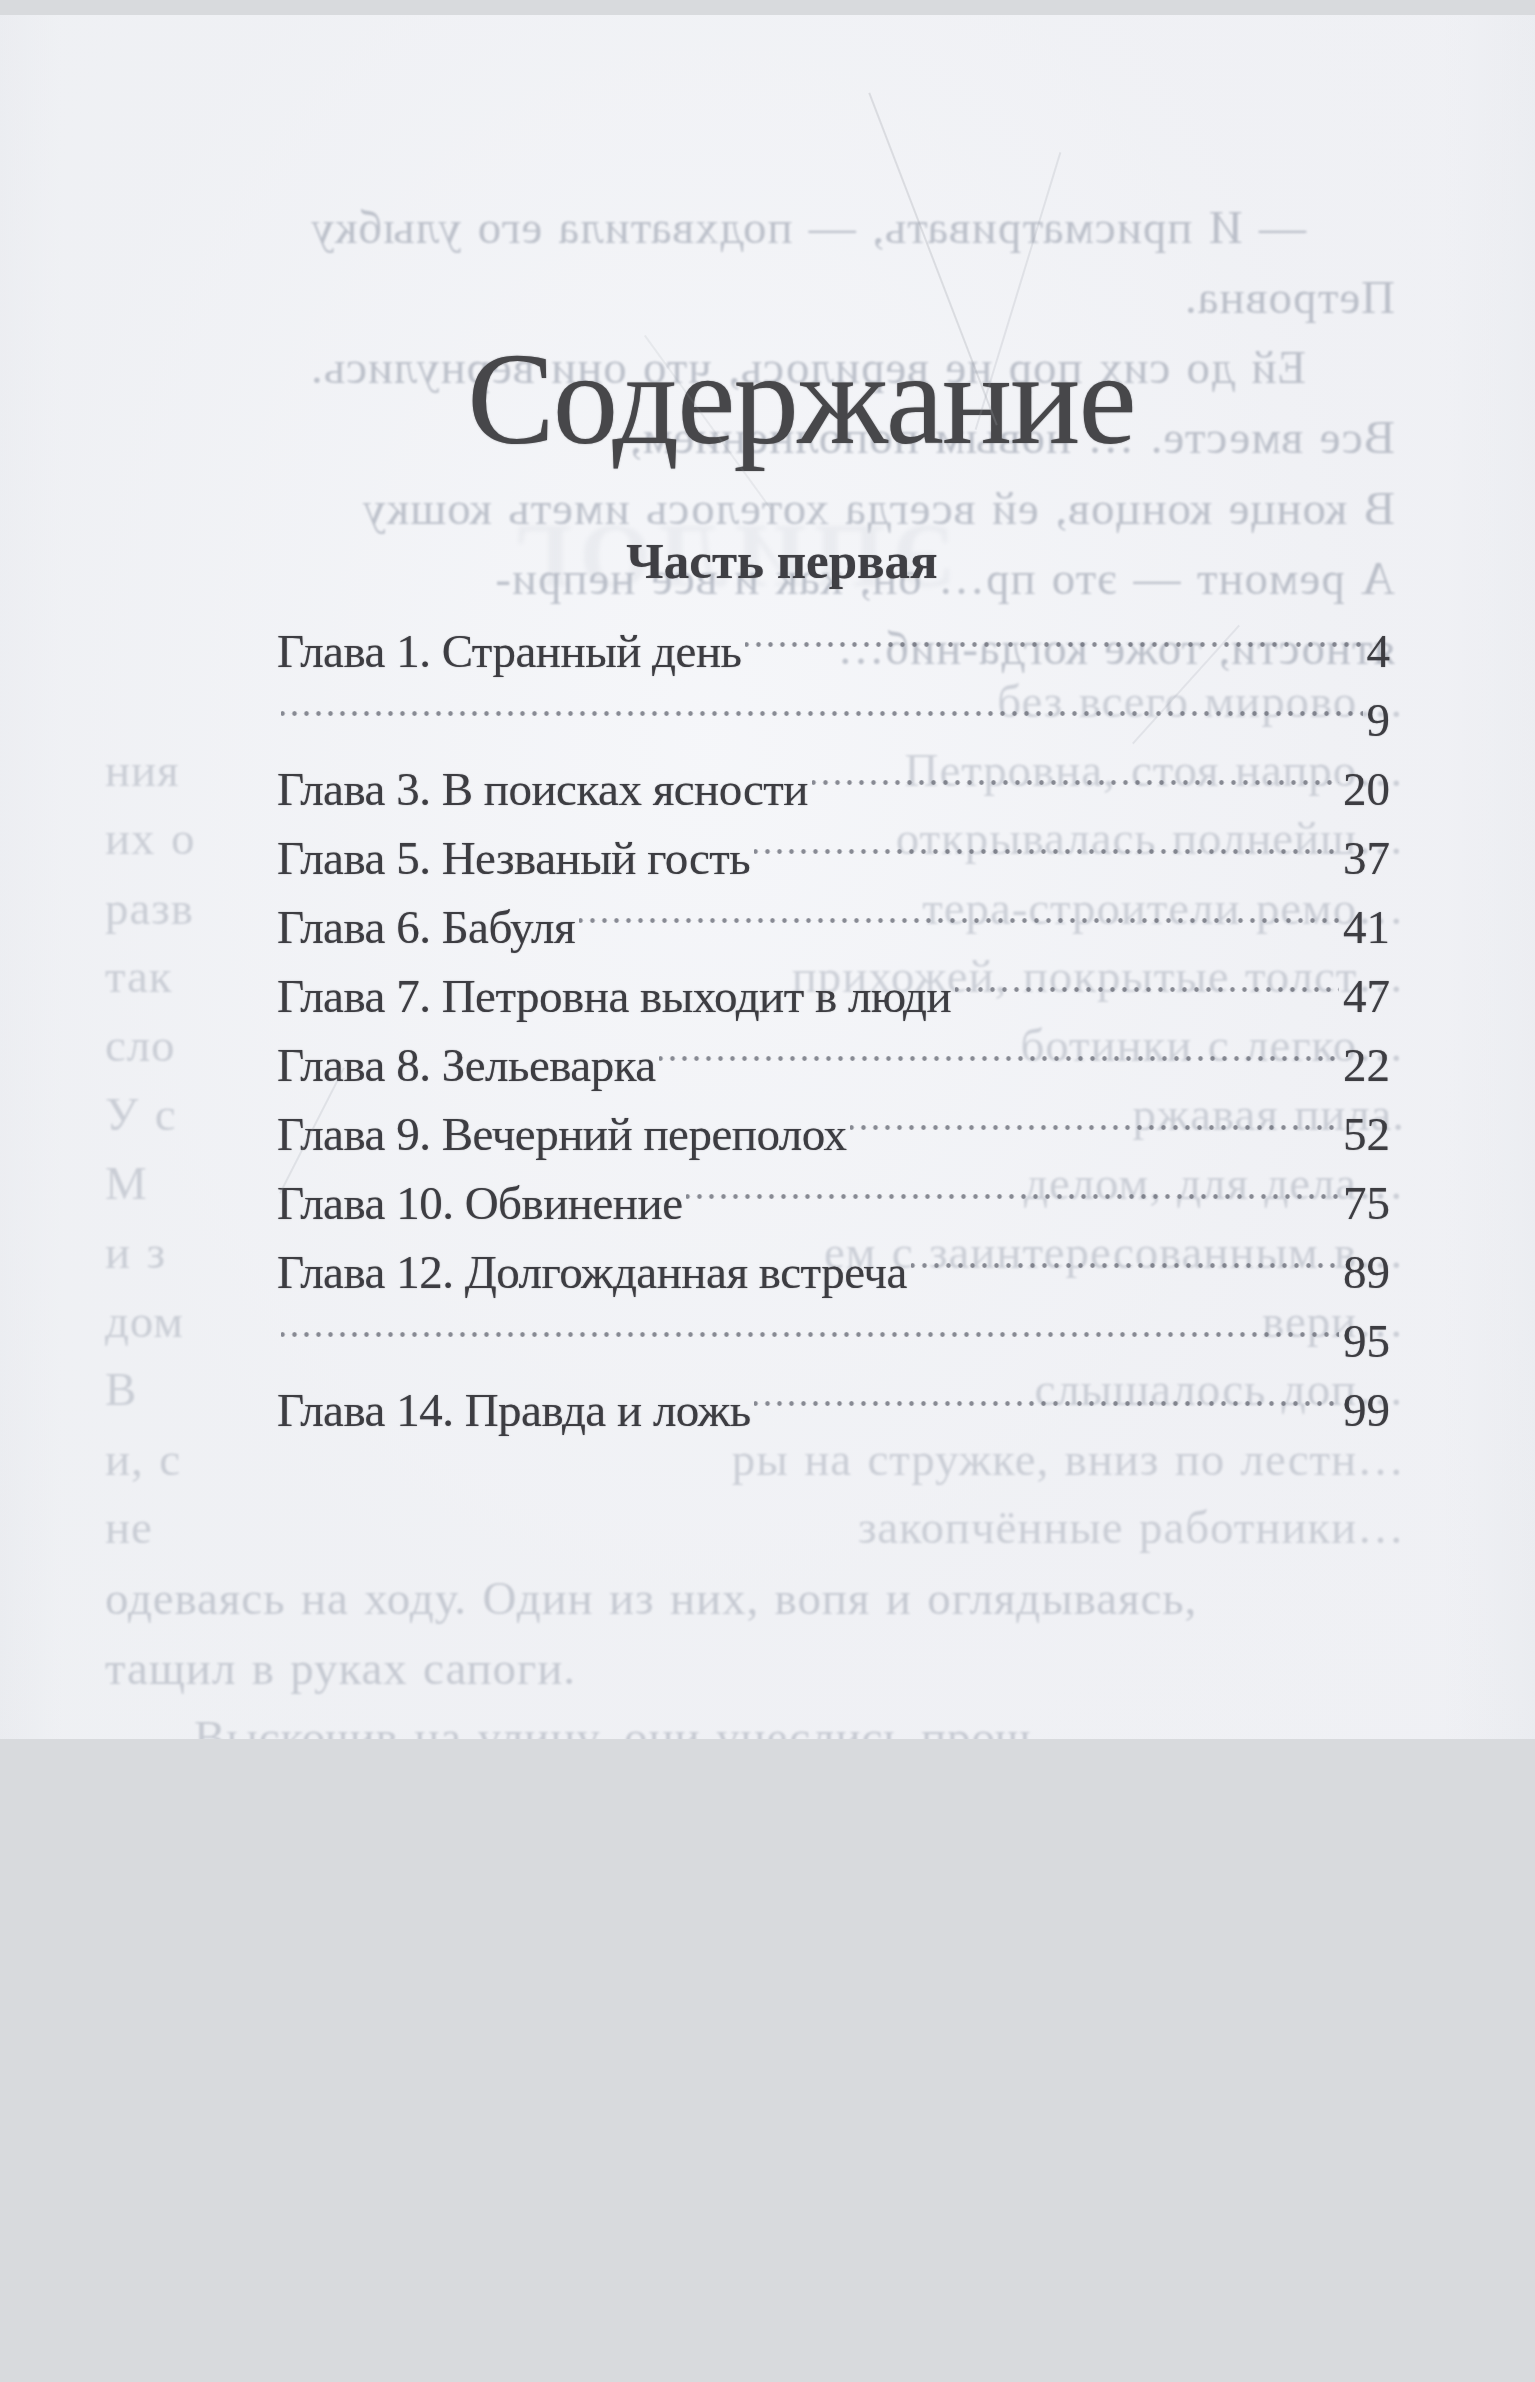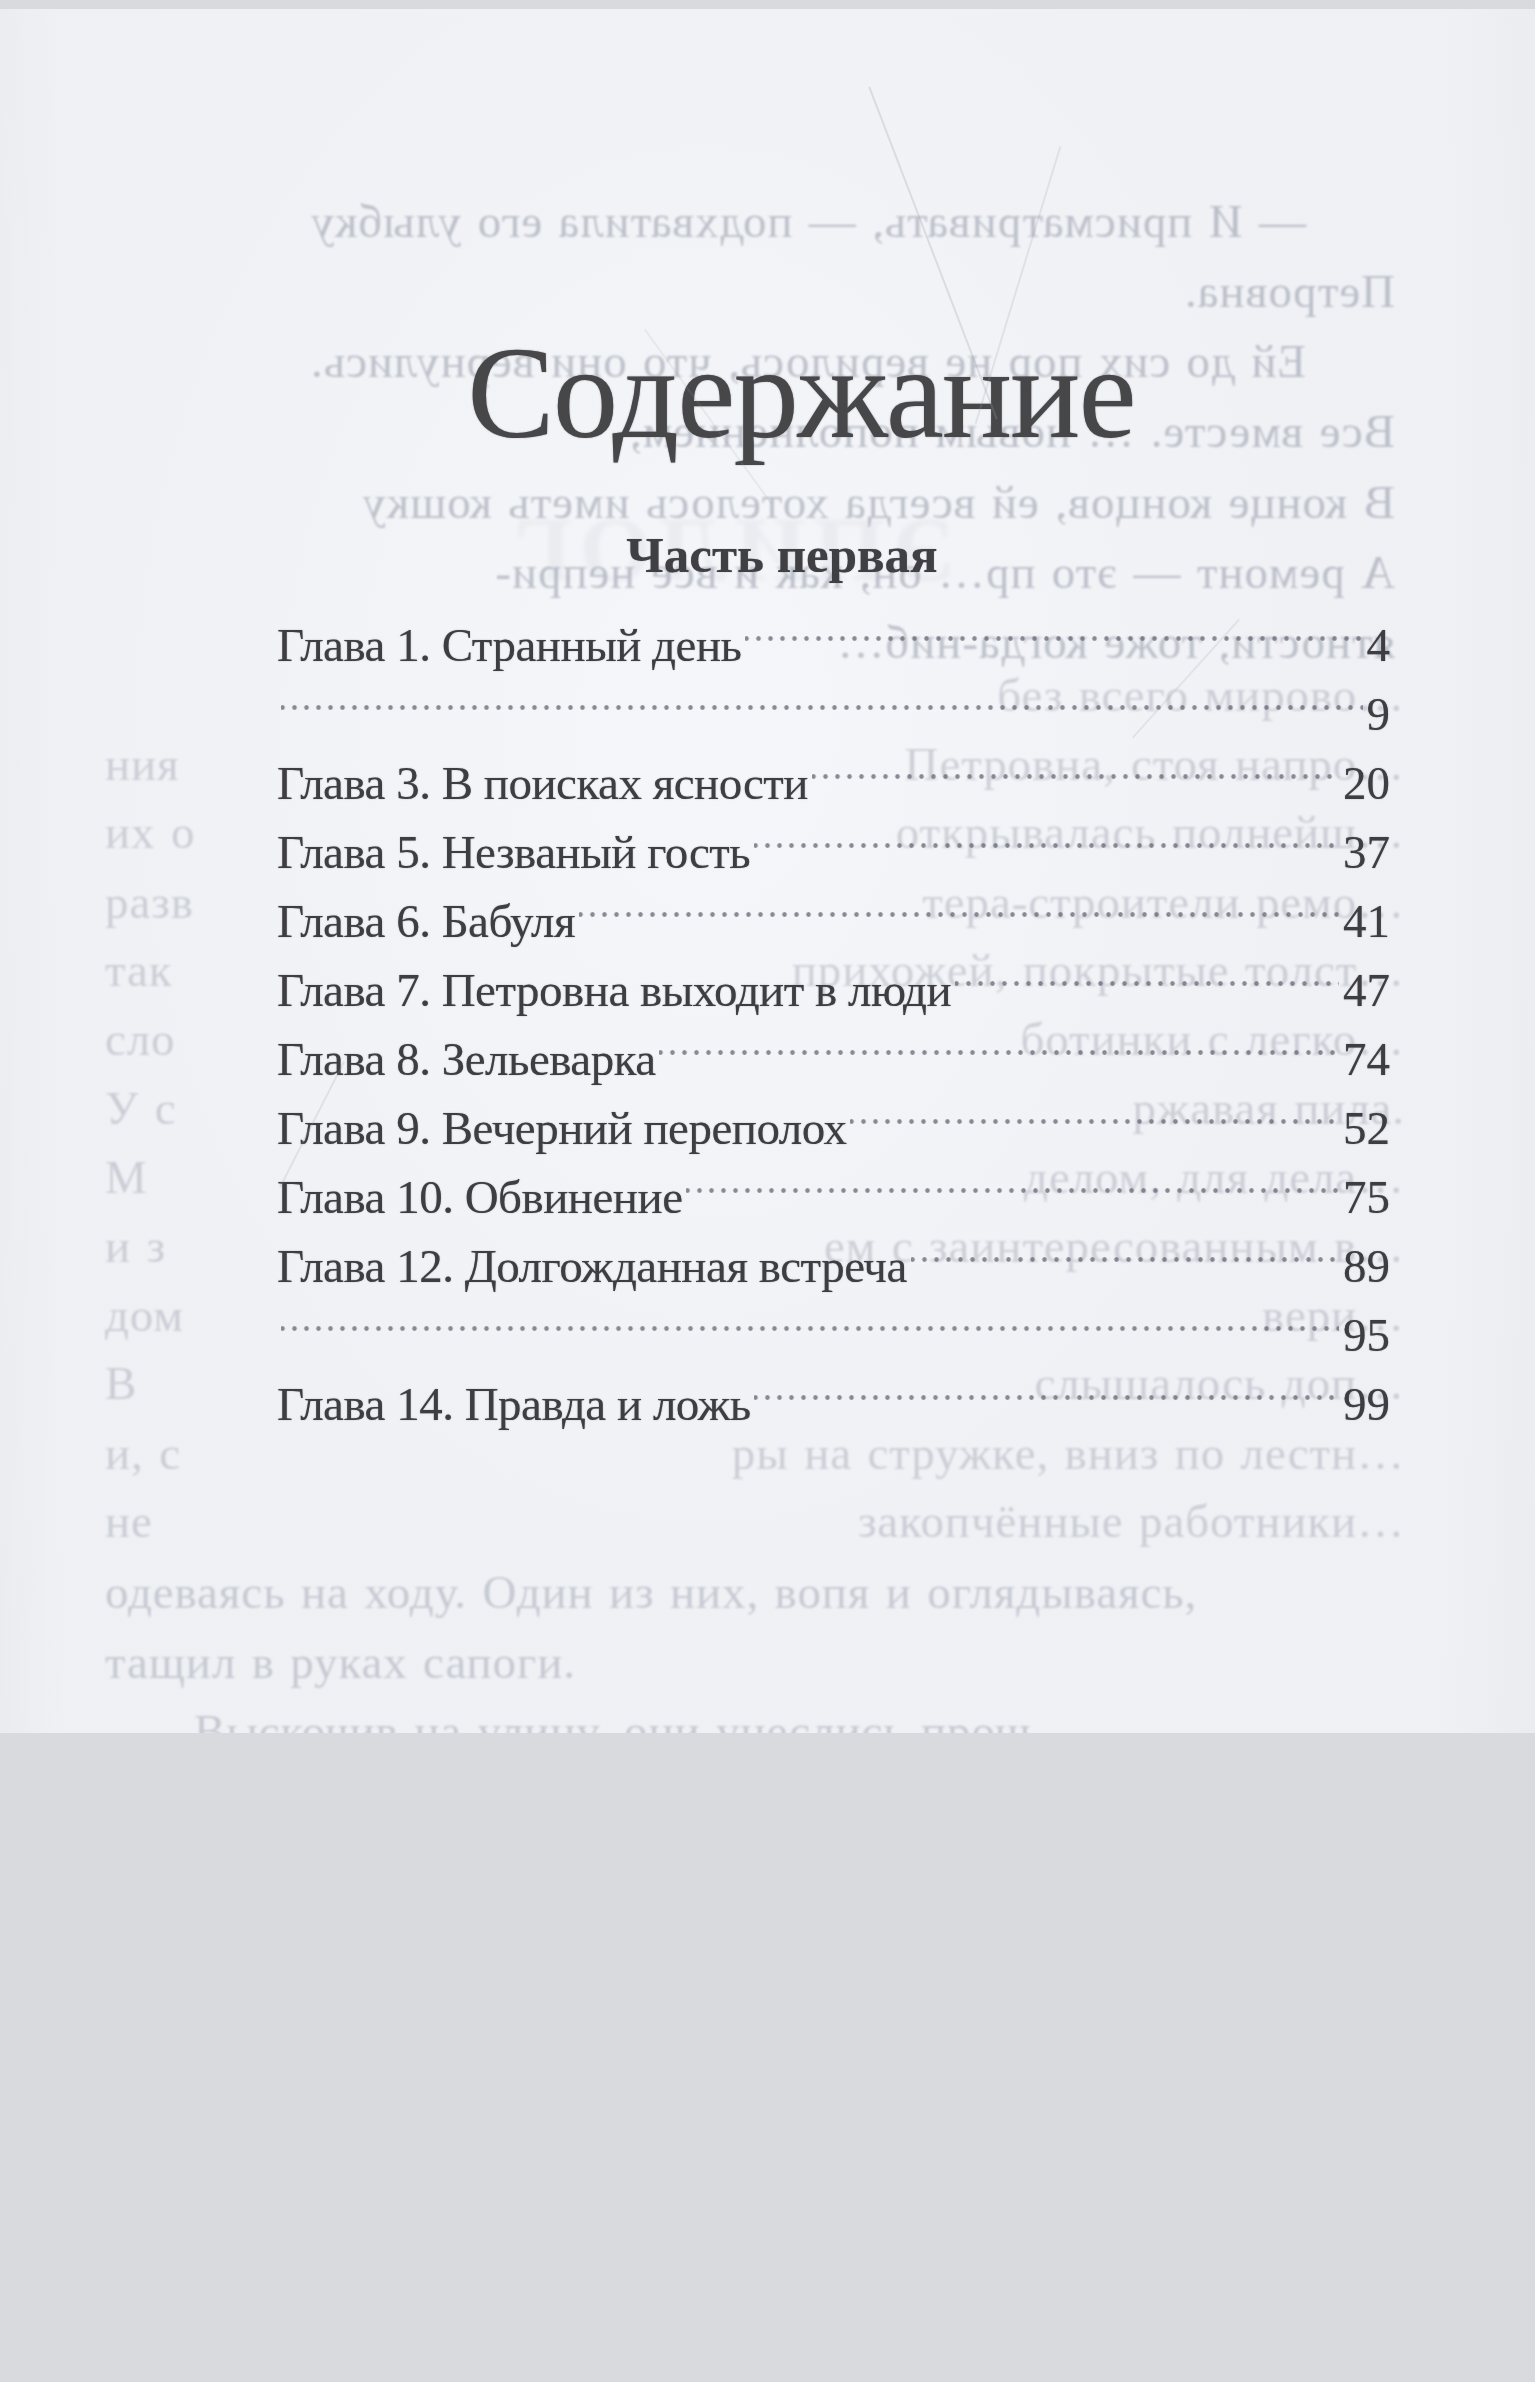--- a/index.html
+++ b/index.html
@@ -1,19 +1,19 @@
 <!DOCTYPE html>
 <html lang="ru" style="font-size:15px"><head>
 <meta charset="utf-8">
 <style>
   html,body{margin:0;padding:0;background:#d8dadd;}
   .page{
     position:relative;
     width:1536px;height:1724px;
-    margin:9px auto;
+    margin:15px auto;
     overflow:hidden;
     font-family:"Liberation Serif","DejaVu Serif",serif;
     background:
       radial-gradient(ellipse 1218px 1686px at 46% 42%, rgba(246,247,250,.9) 0%, rgba(240,241,245,.6) 55%, rgba(233,235,239,0) 100%),
       linear-gradient(90deg, #e8eaee 0%, #eef0f3 4%, #eff0f4 94%, #e9ebef 100%),
       #edeff2;
     text-decoration: underline;
   }
   
   .ghost-layer{position:absolute;inset:0;z-index:1;}
@@ -194,21 +194,21 @@
           <span class="toc-page">41</span>
         </div>
       <div class="toc-row">
           <span class="toc-label">Глава 7. Петровна выходит в люди</span>
           <span class="leader"></span>
           <span class="toc-page">47</span>
         </div>
       <div class="toc-row">
           <span class="toc-label">Глава 8. Зельеварка</span>
           <span class="leader"></span>
-          <span class="toc-page">74</span>
+          <span class="toc-page">22</span>
         </div>
       <div class="toc-row">
           <span class="toc-label">Глава 9. Вечерний переполох</span>
           <span class="leader"></span>
           <span class="toc-page">52</span>
         </div>
       <div class="toc-row">
           <span class="toc-label">Глава 10. Обвинение</span>
           <span class="leader"></span>
           <span class="toc-page">75</span>

